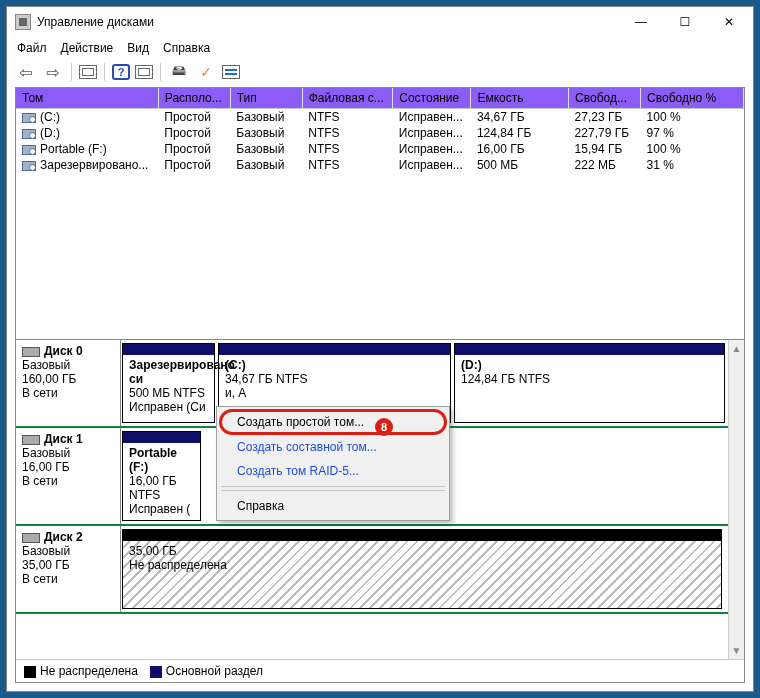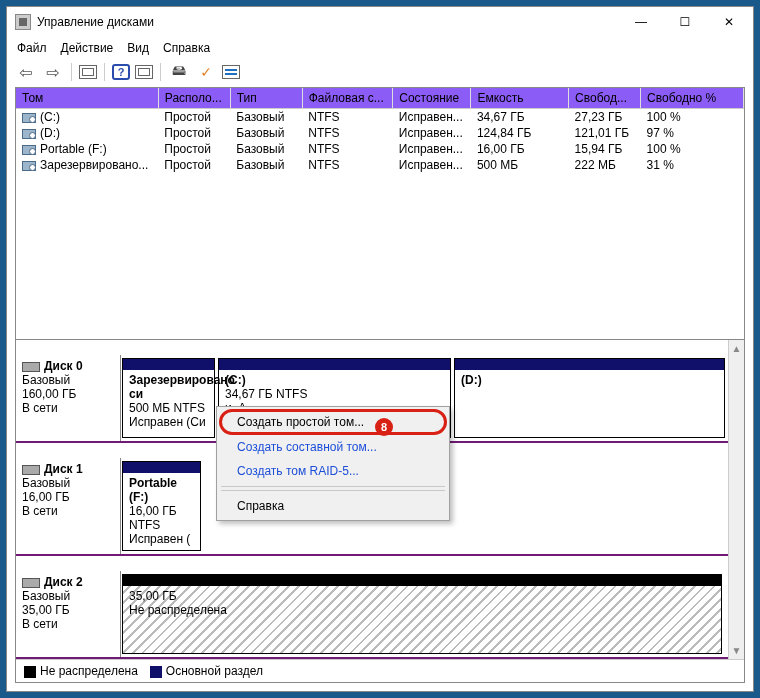--- a/index.html
+++ b/index.html
@@ -88,21 +88,21 @@
     background:#8b5cf6; white-space:nowrap; overflow:hidden;
   }
   table.vol td { padding:1px 6px; white-space:nowrap; overflow:hidden; text-overflow:ellipsis;}
   .vol-ic {
     width:14px; height:10px; display:inline-block; background:#9db6cc; border:1px solid #4a6a88; margin-right:4px; vertical-align:middle;
     position:relative;
   }
   .vol-ic::after{content:""; position:absolute; right:-1px; bottom:-1px; width:5px; height:5px; background:#fff; border:1px solid #4a6a88; border-radius:50%;}
   col.c0{width:130px;} col.c1{width:70px;} col.c2{width:70px;} col.c3{width:80px;}
   col.c4{width:70px;} col.c5{width:95px;} col.c6{width:70px;} col.c7{width:100px;}
-  .disk-row { display:flex; border-bottom:2px solid #701a75;margin-top:15px; }
+  .disk-row { display:flex; border-bottom:2px solid #15803d; }
   .disk-row:first-child{ border-top: none;}
   .disk-info {
     width: 105px; padding: 4px 6px; border-right:1px solid #888; font-size:12px;
     min-height: 86px;
   }
   .disk-info .dname{ font-weight:bold; }
   .disk-ic{
     display:inline-block; width:18px; height:10px; background:#aaa; border:1px solid #555; margin-right:4px; vertical-align:middle;
   }
   .parts { flex:1; display:flex; gap:3px; padding:3px 3px 3px 1px; }
@@ -225,21 +225,21 @@
     <td>27,23 ГБ</td>
     <td>100 %</td>
             </tr>
             <tr>
               <td><span class="vol-ic"></span><span>(D:)</span></td>
     <td>Простой</td>
     <td>Базовый</td>
     <td>NTFS</td>
     <td>Исправен...</td>
     <td>124,84 ГБ</td>
-    <td>121,01 ГБ</td>
+    <td>227,79 ГБ</td>
     <td>97 %</td>
             </tr>
             <tr>
               <td><span class="vol-ic"></span><span>Portable (F:)</span></td>
     <td>Простой</td>
     <td>Базовый</td>
     <td>NTFS</td>
     <td>Исправен...</td>
     <td>16,00 ГБ</td>
     <td>15,94 ГБ</td>
@@ -277,20 +277,21 @@
               </div>
               <div class="part" style="width: 233px;">
                 <div class="part-top pt-primary"></div>
       <div class="pname">(C:)</div>
       <div>34,67 ГБ NTFS</div>
       <div>и, А</div>
               </div>
               <div class="part" style="width: 271px;">
                 <div class="part-top pt-primary"></div>
       <div class="pname">(D:)</div>
+      <div>124,84 ГБ NTFS</div>
               </div>
             </div>
           </div>
           <div class="disk-row">
             <div class="disk-info">
               <div><span class="disk-ic"></span><span class="dname">Диск 1</span></div>
     <div>Базовый</div>
     <div>16,00 ГБ</div>
     <div>В сети</div>
             </div>

